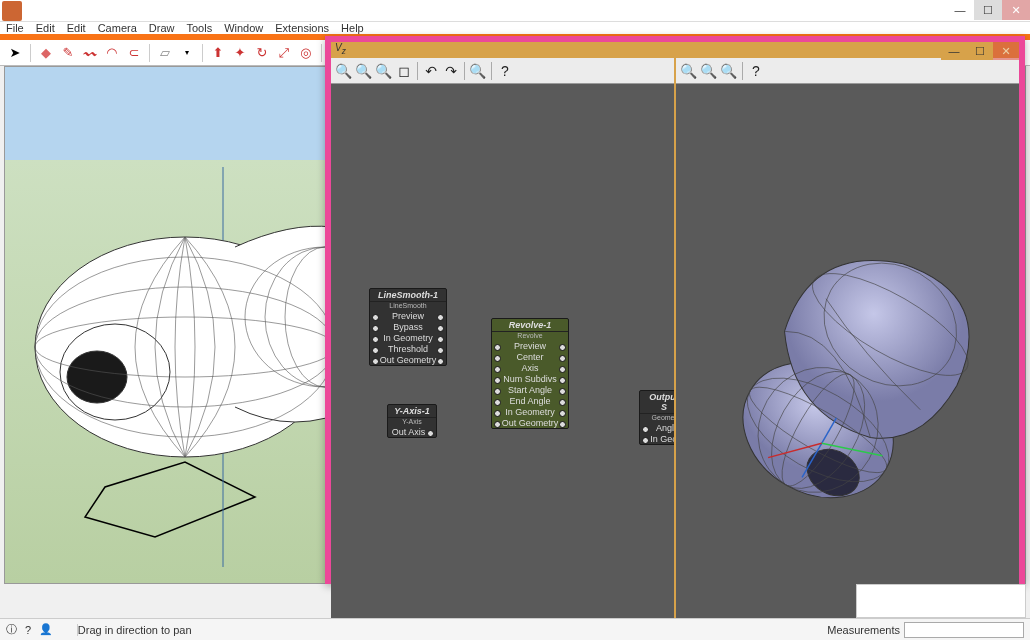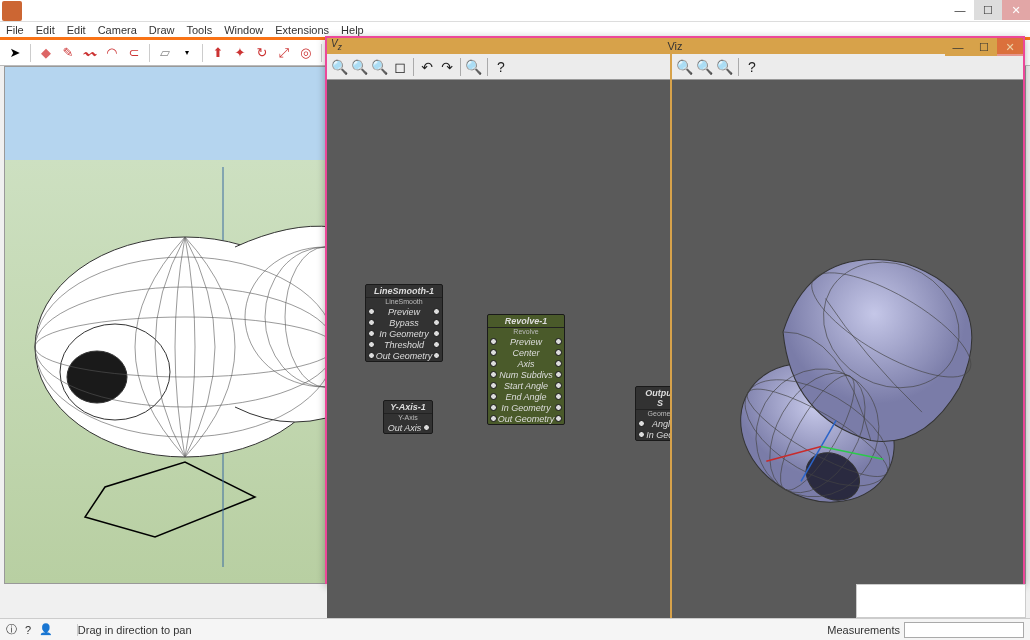--- a/index.html
+++ b/index.html
@@ -6,56 +6,56 @@
 body { width: 1030px; height: 640px; overflow: hidden; background: #f0f0f0; position: relative; }
 
 .titlebar { height: 22px; background: #fff; display: flex; align-items: center; border-bottom: 1px solid #ddd; position: relative; }
 .titlebar .app-icon { width: 20px; height: 20px; background:#c63; margin-left:2px; border-radius:2px; }
 .titlebar .title { position:absolute; left:0; right:0; text-align:center; font-size:11px; color:#444; }
 .winbtns { position:absolute; right:0; top:0; display:flex; }
 .winbtn { width:28px; height:20px; display:flex; align-items:center; justify-content:center; font-size:11px; color:#333; cursor:pointer; }
 .winbtn.close { background:#c75050; color:#fff; opacity:.5;}
 .winbtn.max { background:#ddd; }
 
-.menubar { height:18px; background:#fff; display:flex; align-items:center; gap:12px; padding:0 6px; font-size:11px; color:#333; border-bottom:3px solid #f97316;}
+.menubar { height:18px; background:#fff; display:flex; align-items:center; gap:12px; padding:0 6px; font-size:11px; color:#333; border-bottom:6px solid #f97316;}
 .menubar span { cursor:pointer; }
 
 .toolbar { height:26px; background:#fff; display:flex; align-items:center; gap:4px; padding:0 6px; border-bottom:1px solid #bbb;}
 .tbtn { width:18px; height:18px; display:flex; align-items:center; justify-content:center; font-size:13px; cursor:pointer; }
 .tsep { width:1px; height:18px; background:#ccc; margin:0 2px;}
 
 .viewport { position:absolute; top:66px; left:4px; right:4px; bottom:56px; background:linear-gradient(#b5d5ef 0, #b5d5ef 18%, #cde0c1 18%, #b8cfa2 100%); border:1px solid #999; overflow:hidden;}
 .viewport svg { position:absolute; inset:0; }
 
 .statusbar { position:absolute; bottom:0; left:0; right:0; height:22px; background:#f5f5f5; border-top:1px solid #ccc; display:flex; align-items:center; font-size:11px; color:#333; padding:0 6px; gap:8px;}
 .statusbar .hint { margin-left:16px; border-left:1px solid #ccc; padding-left:0;}
 .statusbar .meas { margin-left:auto; display:flex; align-items:center; gap:4px;}
 .statusbar .meas input { width:120px; height:16px; border:1px solid #aaa; font-size:11px;}
 
-.vizwin { position:absolute; top:36px; left:325px; width:700px; height:548px; background:#5a5a5a; border:2px solid #ec4899; box-shadow:0 2px 8px rgba(0,0,0,.3); display:flex; flex-direction:column;}
+.vizwin { position:absolute; top:36px; left:325px; width:700px; height:548px; background:#5a5a5a; border:6px solid #ec4899; box-shadow:0 2px 8px rgba(0,0,0,.3); display:flex; flex-direction:column;}
 .viz-title { height:20px; background:#d7a24a; display:flex; align-items:center; position:relative; font-size:11px; color:#333;}
 .viz-title .t { position:absolute; left:0; right:0; text-align:center;}
 .viz-title .vicon { width:16px; height:16px; margin-left:4px; font-size:10px; font-style:italic;}
 .viz-winbtns { position:absolute; right:0; top:0; display:flex;}
 .viz-winbtns .winbtn { height:18px; width:26px; background:#d7a24a;}
 .viz-winbtns .close { background:#e04030; color:#fff;}
 
 .viz-body { flex:1; display:flex; background:#5a5a5a;}
 .viz-left { width:345px; display:flex; flex-direction:column; border-right:2px solid #d7a24a;}
 .viz-right { flex:1; display:flex; flex-direction:column;}
 .viz-tools { height:26px; background:#ececec; border-bottom:1px solid #999; display:flex; align-items:center; gap:2px; padding:0 4px;}
 .viz-tools .tbtn { font-size:14px; color:#222;}
 .viz-tools .tsep { background:#aaa;}
 .viz-canvas { flex:1; background:#5a5a5a; position:relative; overflow:hidden;margin-top:48px;}
 
 .node { position:absolute; background:#323232; border:1px solid #1a1a1a; border-radius:2px; color:#ddd; font-size:9px; }
 .node.green { background:#4a5a2a;}
 .node .nhead { text-align:center; font-weight:bold; padding:1px 6px; border-bottom:1px solid #222; font-style:italic; font-size:9px;}
 .node .nsub { text-align:center; font-size:7px; color:#bbb; padding-bottom:1px;}
-.node .row { display:flex; align-items:center; justify-content:space-between; padding:0 2px; height:11px; font-style:italic;}
+.node .row { display:flex; align-items:flex-end; justify-content:space-between; padding:0 2px; height:11px; }
 .node .port { width:7px; height:7px; border-radius:50%; background:#ddd; border:1px solid #111;}
 .node .row span { flex:1; text-align:center;}
 .wire { position:absolute; inset:0; pointer-events:none;}
 .wire path { stroke:#ccc; stroke-width:1.5; fill:none;}
 
 .viz3d svg { width:100%; height:100%;}
 
 .meas-panel { position:absolute; right:4px; bottom:22px; width:170px; height:34px; background:#fff; border:1px solid #ccc;}
 </style>
 </head>
@@ -130,21 +130,20 @@
           <ellipse cx="290" cy="90" rx="60" ry="70"></ellipse>
         <ellipse cx="290" cy="90" rx="40" ry="70"></ellipse>
       </g>
     </g>
   </svg>
 </div>
 
 <div class="vizwin">
   <div class="viz-title">
     <div class="vicon">V<sub>z</sub></div>
-    <div class="t">Viz</div>
     <div class="viz-winbtns">
       <div class="winbtn">—</div>
       <div class="winbtn">☐</div>
       <div class="winbtn close">✕</div>
     </div>
   </div>
   <div class="viz-body">
     <div class="viz-left">
       <div class="viz-tools">
         <div class="tbtn">🔍</div>

